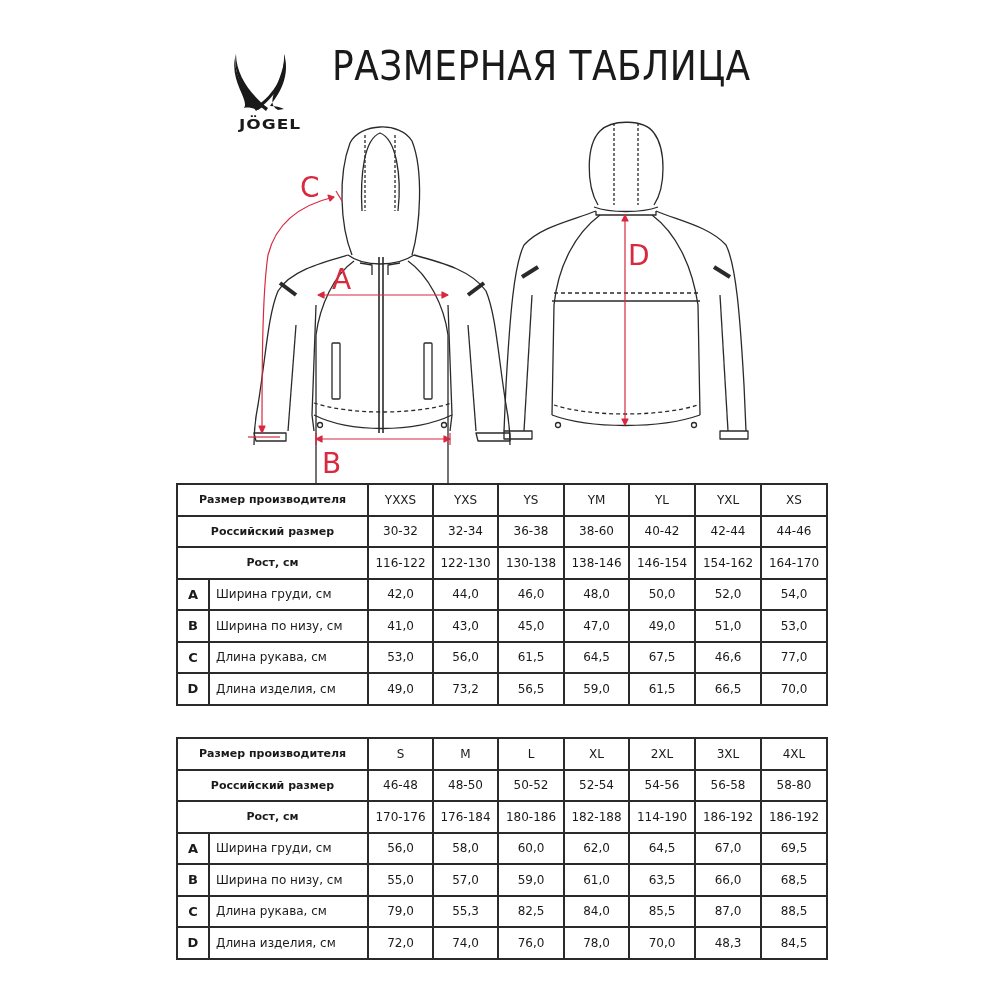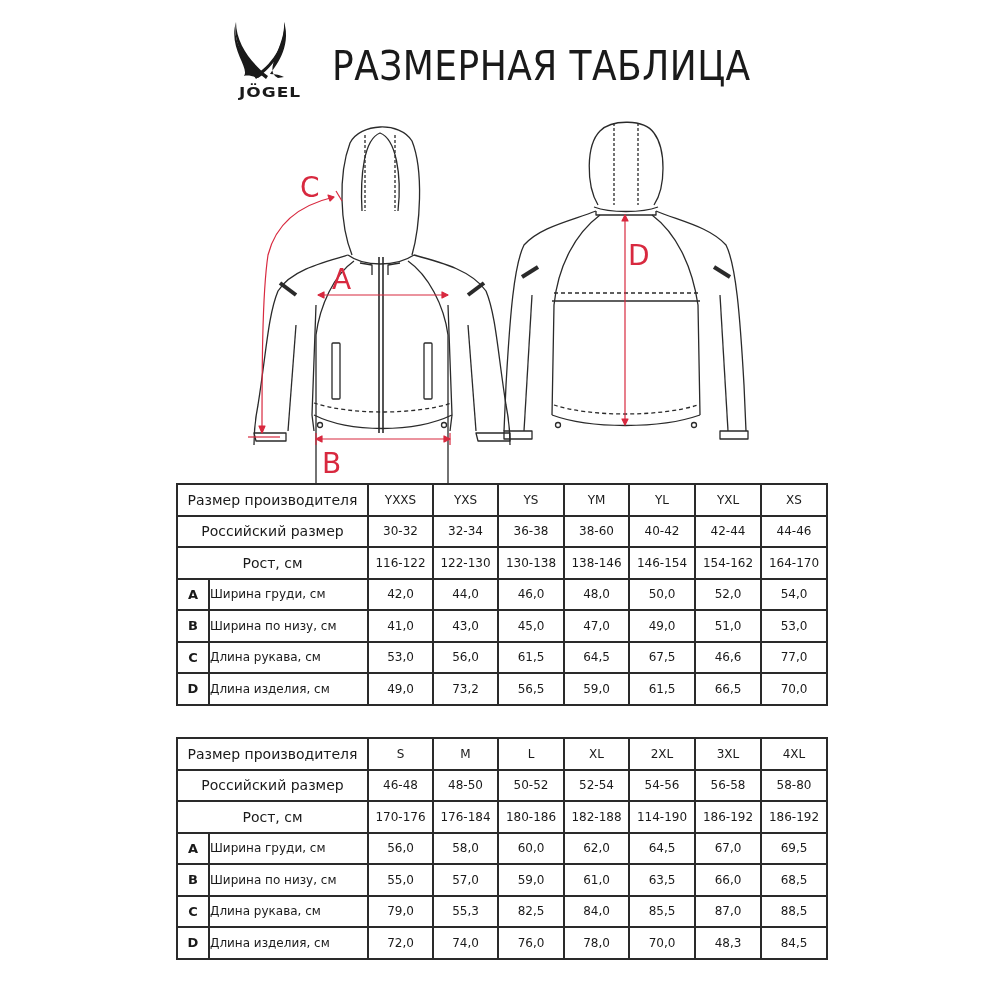--- a/index.html
+++ b/index.html
@@ -1,27 +1,27 @@
 <!DOCTYPE html>
 <html><head>
 <meta charset="utf-8">
 <style>
   html, body { margin:0; padding:0; background:#ffffff; }
   body { width:1000px; height:1000px; position:relative; overflow:hidden; font-family:"DejaVu Sans", sans-serif; color:#1a1a1a; }
-  .logo { position:absolute; left:222px; top:18px; width:90px; height:90px; }
+  .logo { position:absolute; left:222px; top:50px; width:90px; height:90px; }
   .logo svg { position:absolute; left:0; top:0; }
   .logo-text { position:absolute; left:8px; top:64px; width:80px; text-align:center; font-family:"DejaVu Sans", sans-serif; font-weight:bold; font-size:17px; letter-spacing:1px; color:#1a1a1a; transform:scaleY(0.85); }
   .title { position:absolute; left:332px; top:42px; font-family:"DejaVu Sans", sans-serif; font-size:40px; font-weight:normal; letter-spacing:0.5px; color:#1a1a1a; white-space:nowrap; transform:scaleX(0.90); transform-origin:left top; line-height:48px; }
   .drawing { position:absolute; left:240px; top:115px; width:520px; height:370px; }
   .mlabel { position:absolute; font-family:"DejaVu Sans", sans-serif; font-size:28px; color:#d8293f; line-height:30px; }
   table.size { position:absolute; left:176px; width:650px; border-collapse:collapse; table-layout:fixed; font-family:"DejaVu Sans", sans-serif; }
   table.size td { border:2px solid #2a2a2a; height:29.5px; padding:0; text-align:center; font-size:12px; color:#1a1a1a; }
-  table.size td.hdr { font-weight:normal; font-size:14px; }
+  table.size td.hdr { font-weight:bold; font-size:11px; }
   table.size td.letter { font-weight:bold; font-size:13px; }
-  table.size td.param { text-align:left; font-size:12px; }
+  table.size td.param { text-align:left; padding-left:6px; font-size:12px; }
   #t1 { top:483px; }
   #t2 { top:737px; }
 </style>
 </head>
 <body>
 
 <div class="logo">
   <svg width="90" height="64" viewBox="0 0 90 64">
     <path d="M14 4 C 10 22, 22 44, 42 56 L 36 60 C 30 58, 26 57, 22 58 C 28 50, 6 30, 14 4 Z" fill="#1a1a1a"></path>
     <path d="M62 4 C 70 30, 52 50, 48 56 C 54 56, 58 57, 62 59 L 56 60 C 40 52, 64 28, 62 4 Z" fill="#1a1a1a"></path>

